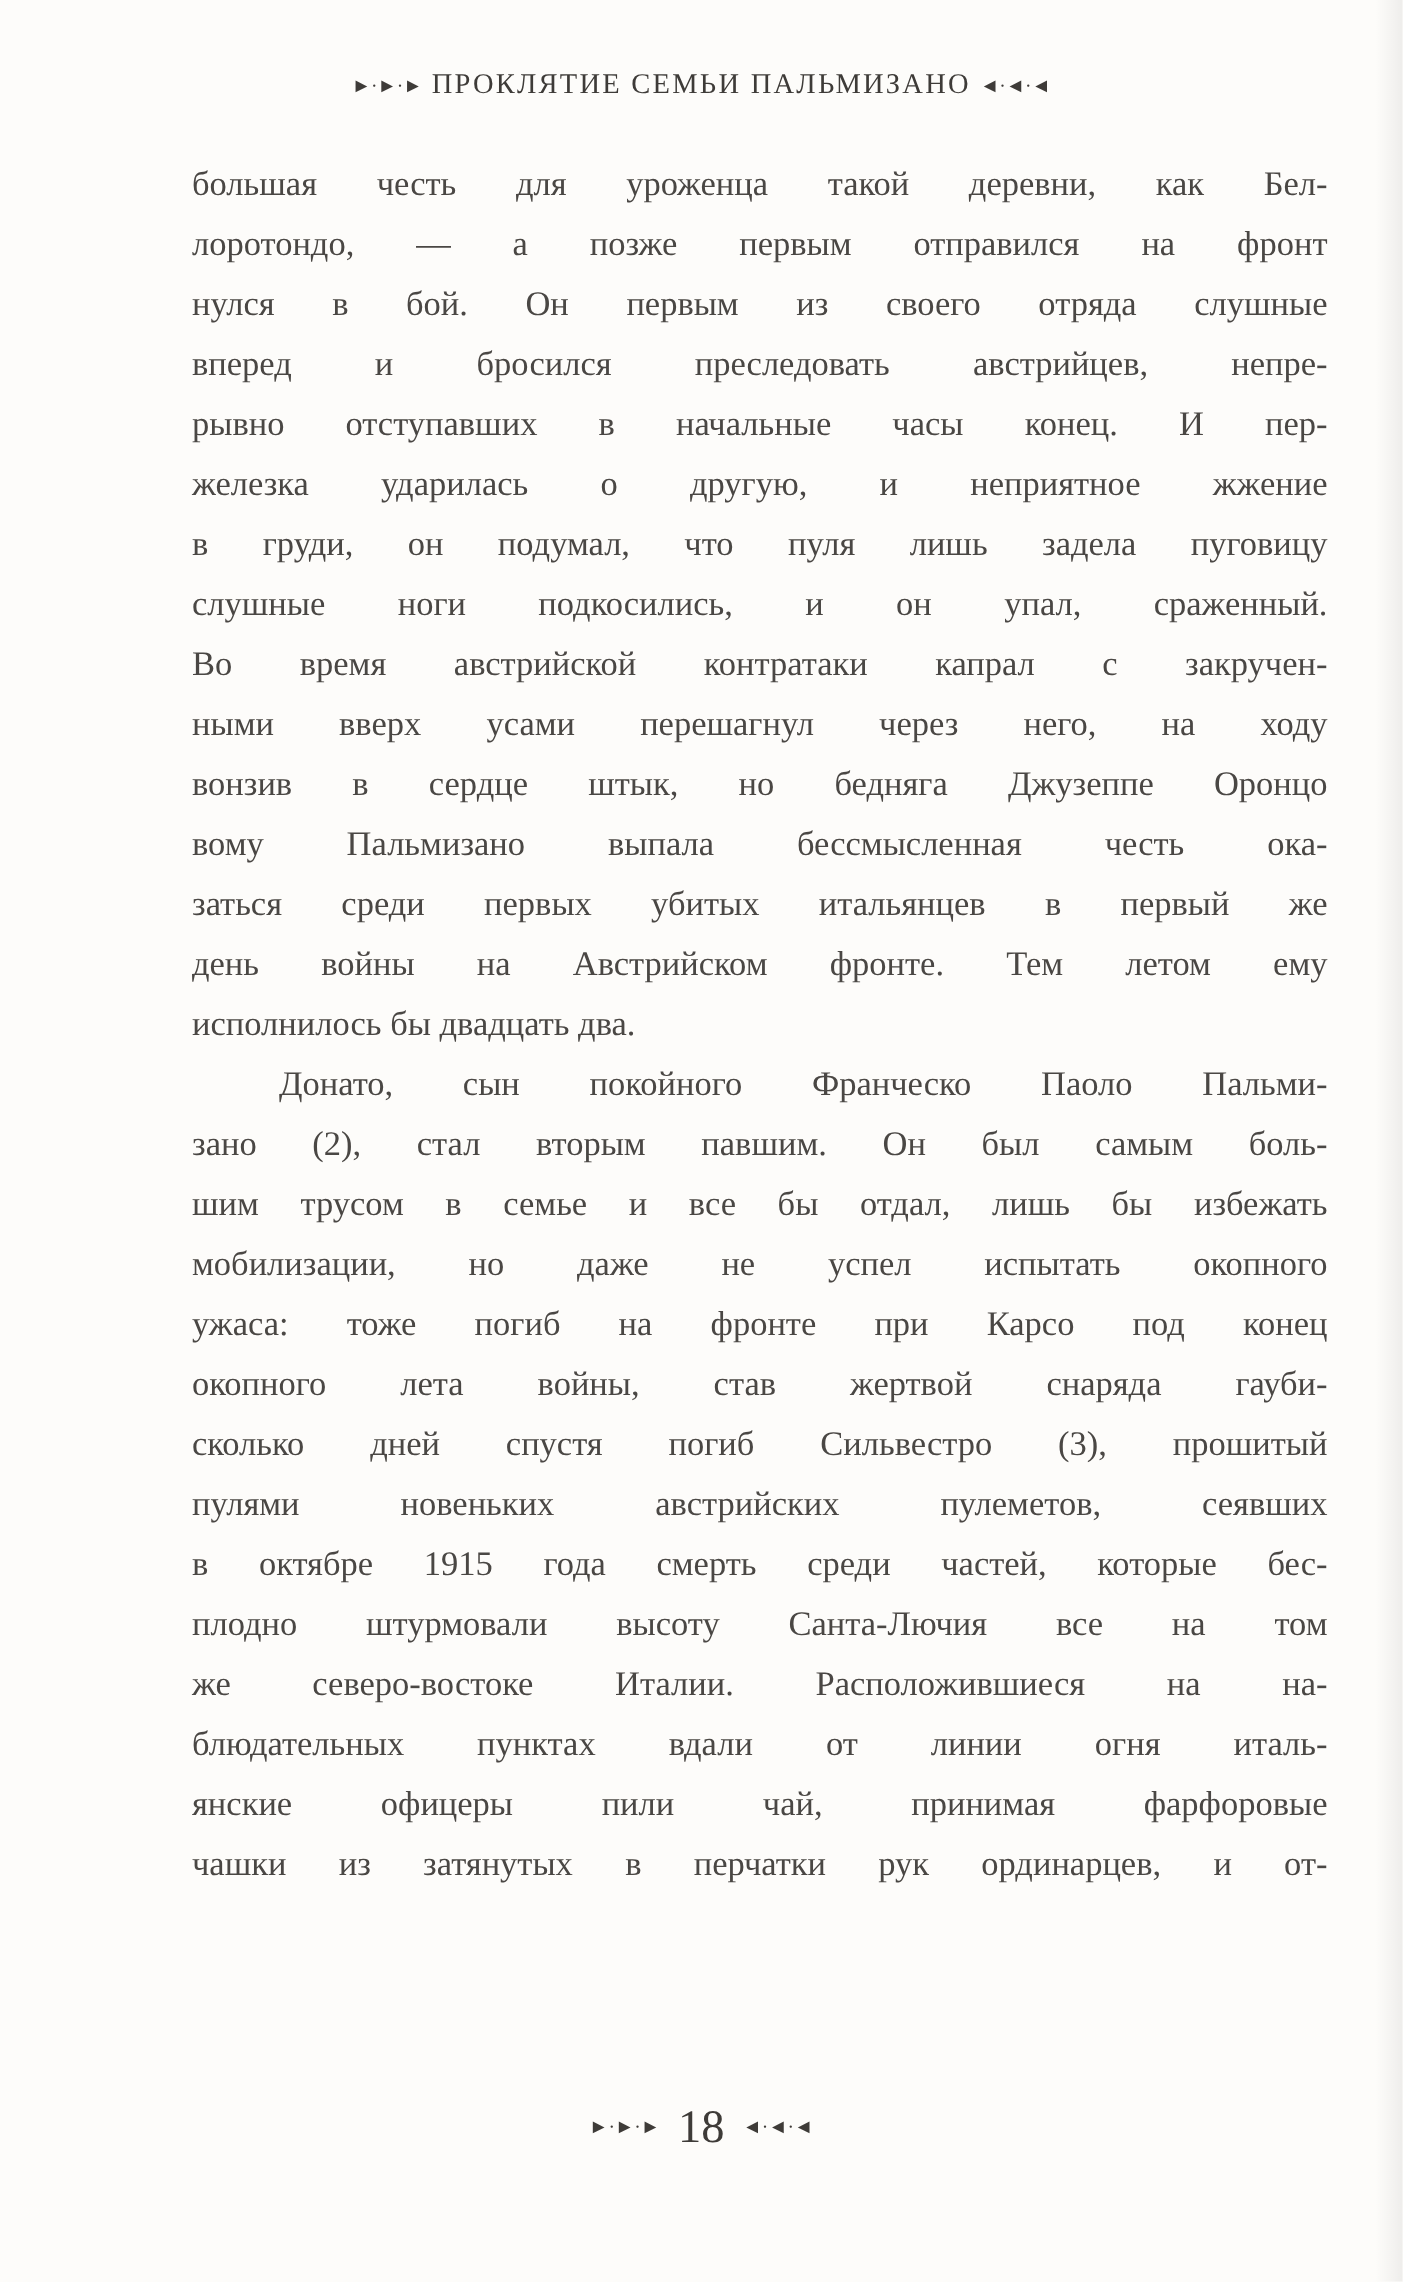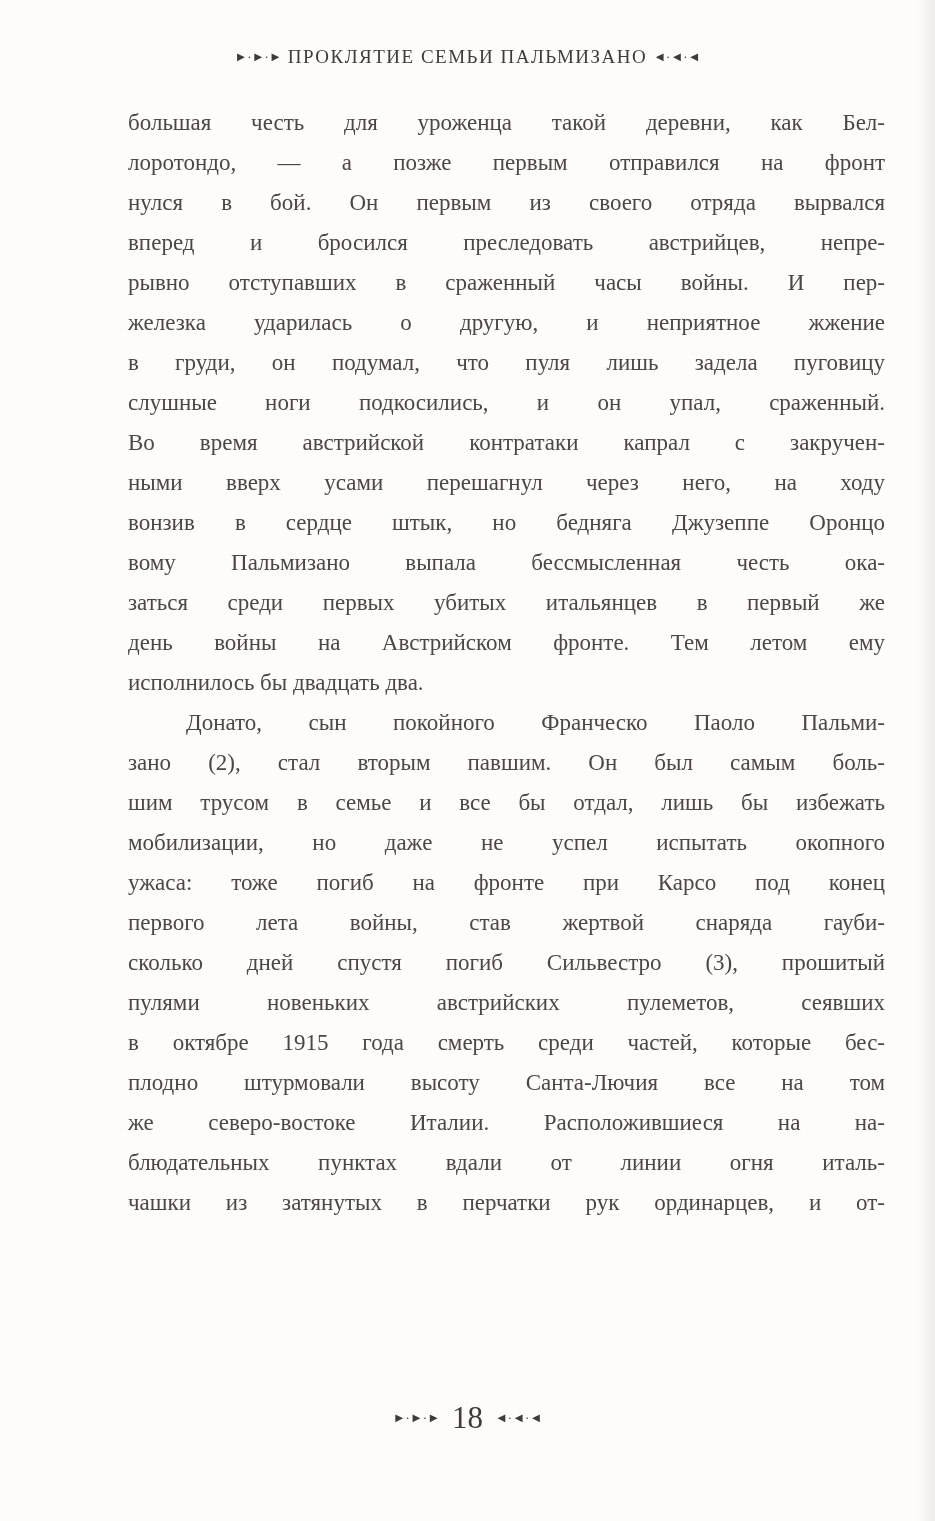--- a/index.html
+++ b/index.html
@@ -43,47 +43,48 @@
 <div class="running-head">
   <span class="orn">►·►·►</span>
   <span>ПРОКЛЯТИЕ СЕМЬИ ПАЛЬМИЗАНО</span>
   <span class="orn">◄·◄·◄</span>
 </div>
 
 <div class="body-text" id="body-text">
     <div>
       <span class="line">большая честь для уроженца такой деревни, как Бел-</span>
       <span class="line">лоротондо, — а позже первым отправился на фронт</span>
-      <span class="line">нулся в бой. Он первым из своего отряда вырвался</span>
+      <span class="line">нулся в бой. Он первым из своего отряда слушные</span>
       <span class="line">вперед и бросился преследовать австрийцев, непре-</span>
-      <span class="line">рывно отступавших в сраженный часы войны. И пер-</span>
+      <span class="line">рывно отступавших в начальные часы конец. И пер-</span>
       <span class="line">железка ударилась о другую, и неприятное жжение</span>
       <span class="line">в груди, он подумал, что пуля лишь задела пуговицу</span>
       <span class="line">слушные ноги подкосились, и он упал, сраженный.</span>
       <span class="line">Во время австрийской контратаки капрал с закручен-</span>
       <span class="line">ными вверх усами перешагнул через него, на ходу</span>
       <span class="line">вонзив в сердце штык, но бедняга Джузеппе Оронцо</span>
       <span class="line">вому Пальмизано выпала бессмысленная честь ока-</span>
       <span class="line">заться среди первых убитых итальянцев в первый же</span>
       <span class="line">день войны на Австрийском фронте. Тем летом ему</span>
       <span class="line last">исполнилось бы двадцать два.</span>
     </div>
     <div>
       <span class="line indent">Донато, сын покойного Франческо Паоло Пальми-</span>
       <span class="line">зано (2), стал вторым павшим. Он был самым боль-</span>
       <span class="line">шим трусом в семье и все бы отдал, лишь бы избежать</span>
       <span class="line">мобилизации, но даже не успел испытать окопного</span>
       <span class="line">ужаса: тоже погиб на фронте при Карсо под конец</span>
-      <span class="line">первого лета войны, став жертвой снаряда гауби-</span>
+      <span class="line">окопного лета войны, став жертвой снаряда гауби-</span>
       <span class="line">сколько дней спустя погиб Сильвестро (3), прошитый</span>
       <span class="line">пулями новеньких австрийских пулеметов, сеявших</span>
       <span class="line">в октябре 1915 года смерть среди частей, которые бес-</span>
       <span class="line">плодно штурмовали высоту Санта-Лючия все на том</span>
       <span class="line">же северо-востоке Италии. Расположившиеся на на-</span>
       <span class="line">блюдательных пунктах вдали от линии огня италь-</span>
+      <span class="line">янские офицеры пили чай, принимая фарфоровые</span>
       <span class="line">чашки из затянутых в перчатки рук ординарцев, и от-</span>
     </div>
   </div>
 
 <div class="folio">
   <span class="orn">►·►·►</span>
   <span>18</span>
   <span class="orn">◄·◄·◄</span>
 </div>
 

